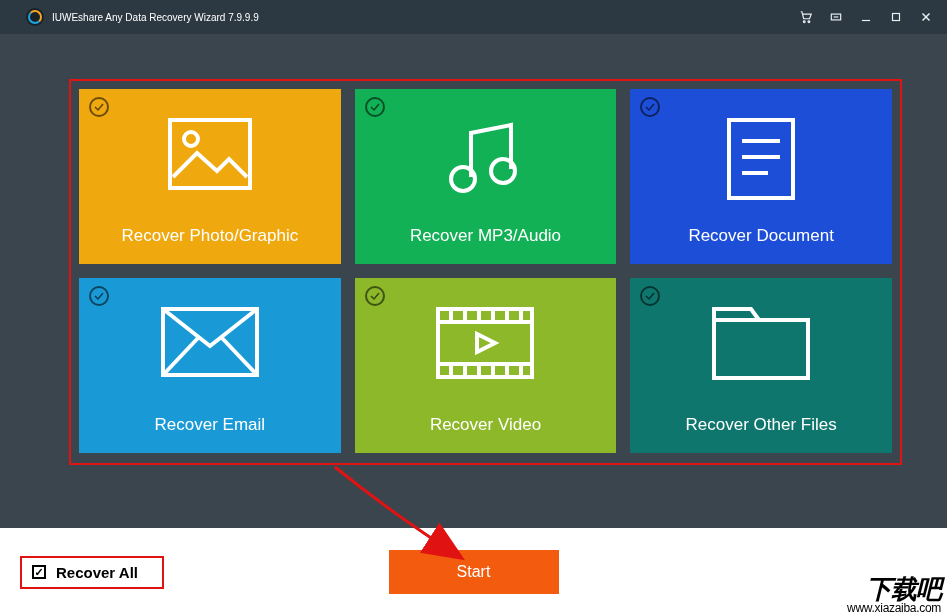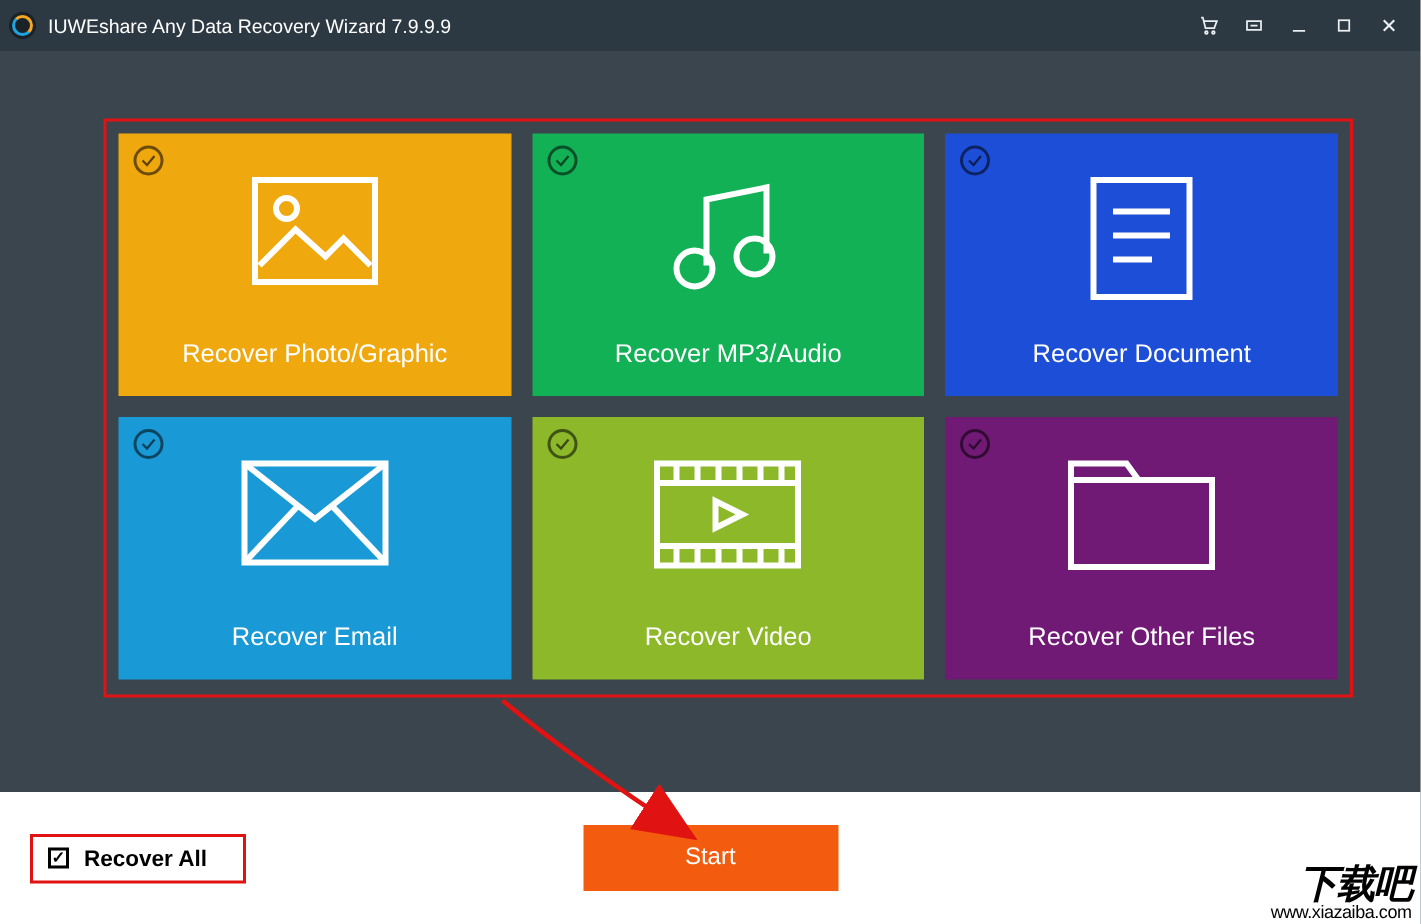--- a/index.html
+++ b/index.html
@@ -2,21 +2,21 @@
 <html><head>
 <meta charset="utf-8">
 <style>
   * { box-sizing: border-box; margin: 0; padding: 0; }
   body { font-family: "Segoe UI", Arial, sans-serif; background: #fff; width: 947px; height: 616px; overflow: hidden; position: relative; }
 
   .window { width: 947px; height: 616px; background: #fff; }
 
   .titlebar {
     height: 34px; background: #2d3942; display: flex; align-items: center;
-    padding: 0 6px 0 6px; color: #fff; font-size: 13px;
+    padding: 0 6px 0 26px; color: #fff; font-size: 10px;
   }
   .titlebar .logo {
     width: 18px; height: 18px; border-radius: 50%; background: #1a2228;
     display: flex; align-items: center; justify-content: center; margin-right: 8px;
     position: relative;
   }
   .titlebar .logo::after{
     content:""; width:10px; height:10px; border-radius:50%;
     border:2px solid #1ea5e0; border-top-color:#f5a623; border-right-color:#f5a623;
   }
@@ -52,21 +52,21 @@
   .tile .iconbox {
     position: absolute; top: 28px; left: 0; right: 0; display: flex; justify-content: center;
   }
   .tile .label { font-size: 17px; }
 
   .c-photo   { background: #f0a80f; }
   .c-audio   { background: #12b155; }
   .c-document{ background: #1d4ed8; text-align: center; }
   .c-video   { background: #8cb82a; }
   .c-email   { background: #199ad6; }
-  .c-other   { background: #701a75; }
+  .c-other   { background: #0f766e; }
 
   .footer {
     height: 88px; background: #fff; display: flex; align-items: center;
     padding: 0 20px; position: relative;
   }
   .recover-all-box {
     border: 2px solid #e11212; padding: 6px 24px 6px 10px;
     display: flex; align-items: center; gap: 10px; font-size: 15px; font-weight: bold;
   }
   .recover-all-box .cbx {

